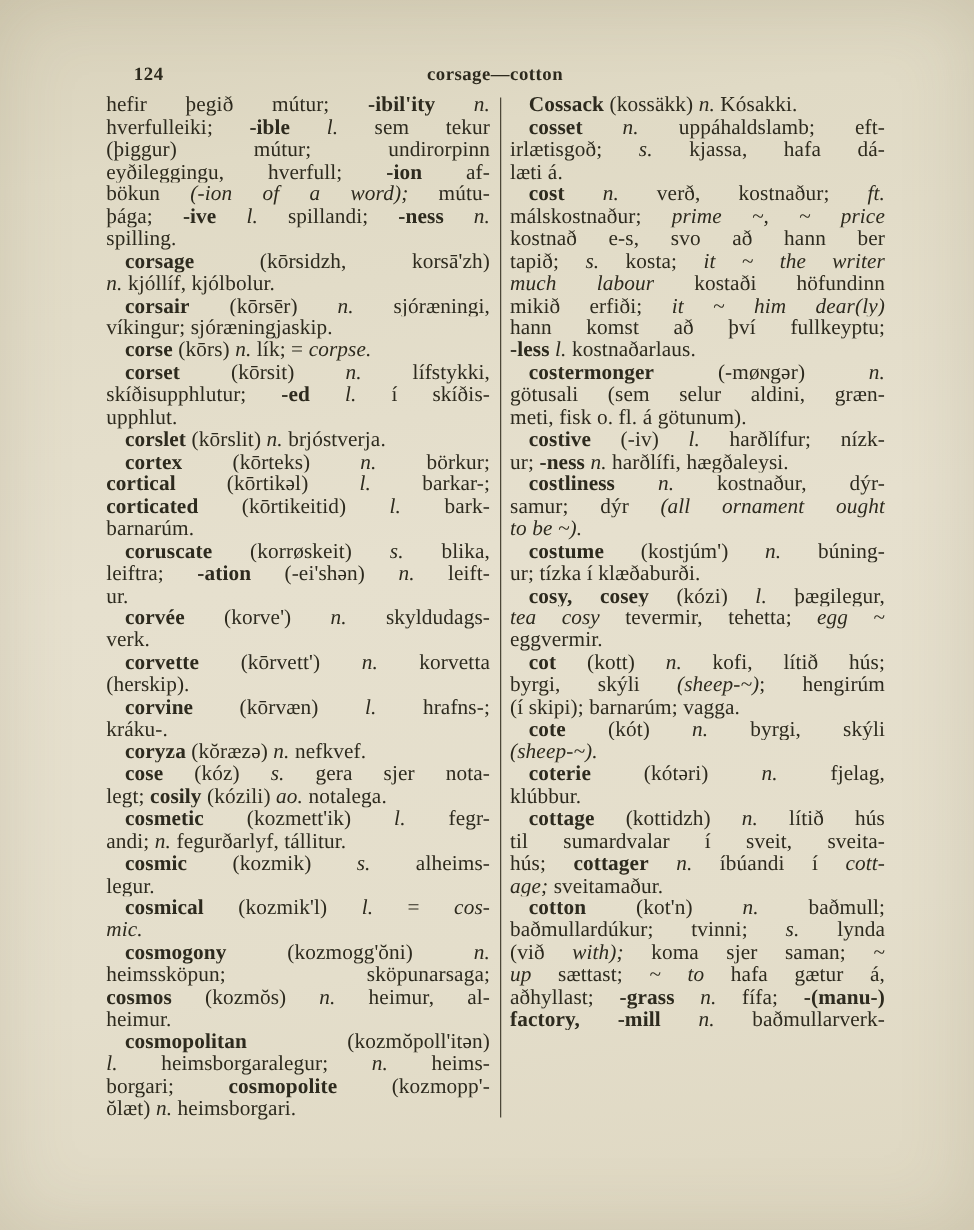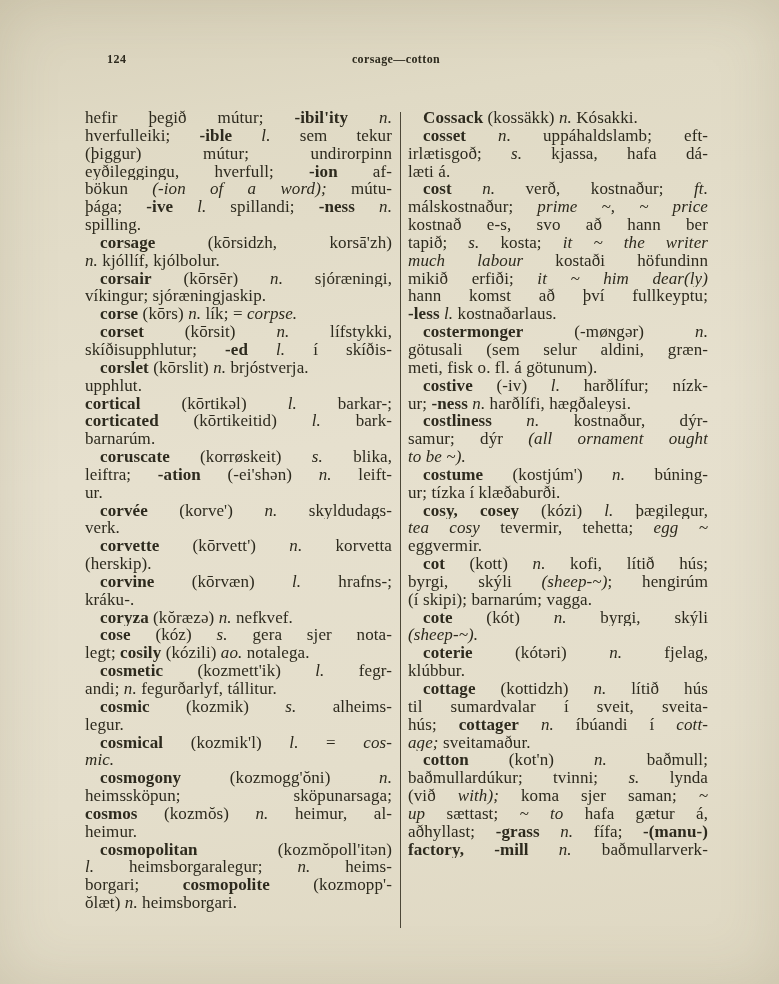--- a/index.html
+++ b/index.html
@@ -7,24 +7,24 @@
   .page{
     position:relative;width:779px;height:984px;overflow:hidden;
     background:linear-gradient(172deg,#d8d1ba 0%,#e0dac5 14%,#e6e0ce 45%,#e4decb 75%,#ded7c1 100%);
     font-family:"Liberation Serif","DejaVu Serif",serif;
     color:var(--ink,#2d2a1e);
   }
   .page::after{
     content:"";position:absolute;inset:0;pointer-events:none;
     box-shadow:inset 0 0 60px rgba(120,110,80,0.18);
   }
-  .head{position:absolute;top:52px;left:85px;width:622px;height:22px;font-size:12px;font-weight:bold;}
+  .head{position:absolute;top:52px;left:85px;width:622px;height:22px;font-size:15px;font-weight:bold;}
   .pnum{position:absolute;left:22px;top:0;letter-spacing:0.5px;}
   .rhead{position:absolute;left:0;right:0;text-align:center;letter-spacing:0.4px;}
-  .cols{position:absolute;top:109px;left:85px;display:flex;}
+  .cols{position:absolute;top:75px;left:85px;display:flex;}
   .col{width:307px;}
   .col.rightc{width:300px;}
   .vr{width:1px;background:#4c4738;margin:3px 7px 0 8px;height:816px;}
   .ln{
     font-size:17px;line-height:17.85px;height:17.85px;
     letter-spacing:0.1px;overflow:hidden;
   }
   .ln.j{text-align:justify;text-align-last:justify;}
   .ln.in{text-indent:15px;}
   .b{font-weight:bold;}
@@ -47,22 +47,23 @@
         <div class="ln j"><span>bökun </span><span class="i">(-ion of a word);</span><span> mútu-</span></div>
         <div class="ln j"><span>þága; </span><span class="b">-ive</span><span> </span><span class="i">l.</span><span> spillandi; </span><span class="b">-ness</span><span> </span><span class="i">n.</span></div>
         <div class="ln"><span>spilling.</span></div>
         <div class="ln j in"><span class="b">corsage</span><span> (kōrsidzh, korsā'zh)</span></div>
         <div class="ln"><span class="i">n.</span><span> kjóllíf, kjólbolur.</span></div>
         <div class="ln j in"><span class="b">corsair</span><span> (kōrsēr) </span><span class="i">n.</span><span> sjóræningi,</span></div>
         <div class="ln"><span>víkingur; sjóræningjaskip.</span></div>
         <div class="ln in"><span class="b">corse</span><span> (kōrs) </span><span class="i">n.</span><span> lík; = </span><span class="i">corpse.</span></div>
         <div class="ln j in"><span class="b">corset</span><span> (kōrsit) </span><span class="i">n.</span><span> lífstykki,</span></div>
         <div class="ln j"><span>skíðisupphlutur; </span><span class="b">-ed</span><span> </span><span class="i">l.</span><span> í skíðis-</span></div>
+        <div class="ln"><span>upphlut.</span></div>
         <div class="ln in"><span class="b">corslet</span><span> (kōrslit) </span><span class="i">n.</span><span> brjóstverja.</span></div>
-        <div class="ln"><span>upphlut.</span></div>
+        <div class="ln j in"><span class="b">cortex</span><span> (kōrteks) </span><span class="i">n.</span><span> börkur;</span></div>
         <div class="ln j"><span class="b">cortical</span><span> (kōrtikəl) </span><span class="i">l.</span><span> barkar-;</span></div>
         <div class="ln j"><span class="b">corticated</span><span> (kōrtikeitid) </span><span class="i">l.</span><span> bark-</span></div>
         <div class="ln"><span>barnarúm.</span></div>
         <div class="ln j in"><span class="b">coruscate</span><span> (korrøskeit) </span><span class="i">s.</span><span> blika,</span></div>
         <div class="ln j"><span>leiftra; </span><span class="b">-ation</span><span> (-ei'shən) </span><span class="i">n.</span><span> leift-</span></div>
         <div class="ln"><span>ur.</span></div>
         <div class="ln j in"><span class="b">corvée</span><span> (korve') </span><span class="i">n.</span><span> skyldudags-</span></div>
         <div class="ln"><span>verk.</span></div>
         <div class="ln j in"><span class="b">corvette</span><span> (kōrvett') </span><span class="i">n.</span><span> korvetta</span></div>
         <div class="ln"><span>(herskip).</span></div>

